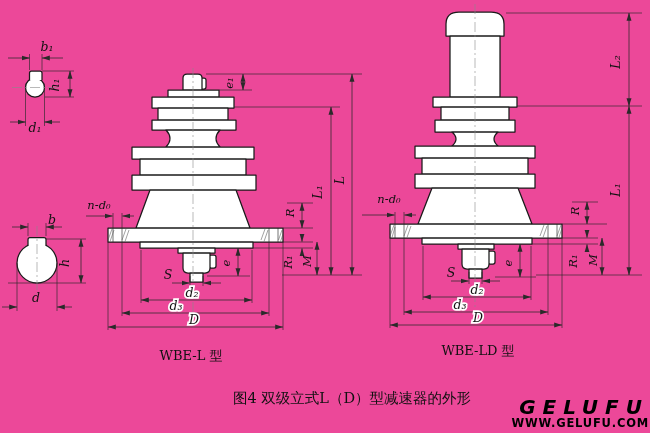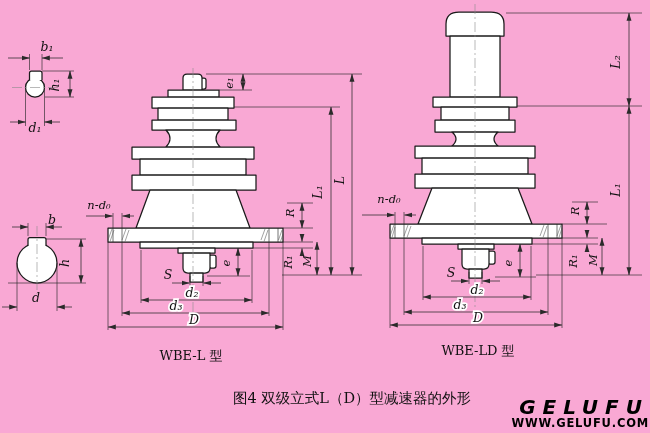--- a/index.html
+++ b/index.html
@@ -1,16 +1,16 @@
 <!DOCTYPE html>
 <html><head>
 <meta charset="utf-8">
 <style>
   html,body{margin:0;padding:0;background:#e8e8e8;}
-  .page{position:relative;width:650px;height:433px;background:#f9a8d4;overflow:hidden;
+  .page{position:relative;width:650px;height:433px;background:#ec4899;overflow:hidden;
         font-family:"DejaVu Serif",serif;}
   svg{position:absolute;left:0;top:0;}
   .ol{stroke:#1a1a1a;stroke-width:1.25;fill:#fff;stroke-linejoin:round;}
   .thin{stroke:#2a2a2a;stroke-width:0.65;fill:none;}
   .dim{stroke:#2a2a2a;stroke-width:0.75;fill:none;}
   .cl{stroke:#8a8a8a;stroke-width:0.6;stroke-dasharray:10 3 2 3;fill:none;}
   .hatch{stroke:#555;stroke-width:0.55;fill:none;}
   .dim-text{font:italic 12.5px "DejaVu Serif",serif;fill:#111;}
   .dim-text-sm{font:italic 11.5px "DejaVu Serif",serif;fill:#111;}
   .halo{paint-order:stroke;stroke:#fff;stroke-width:3.5px;}

